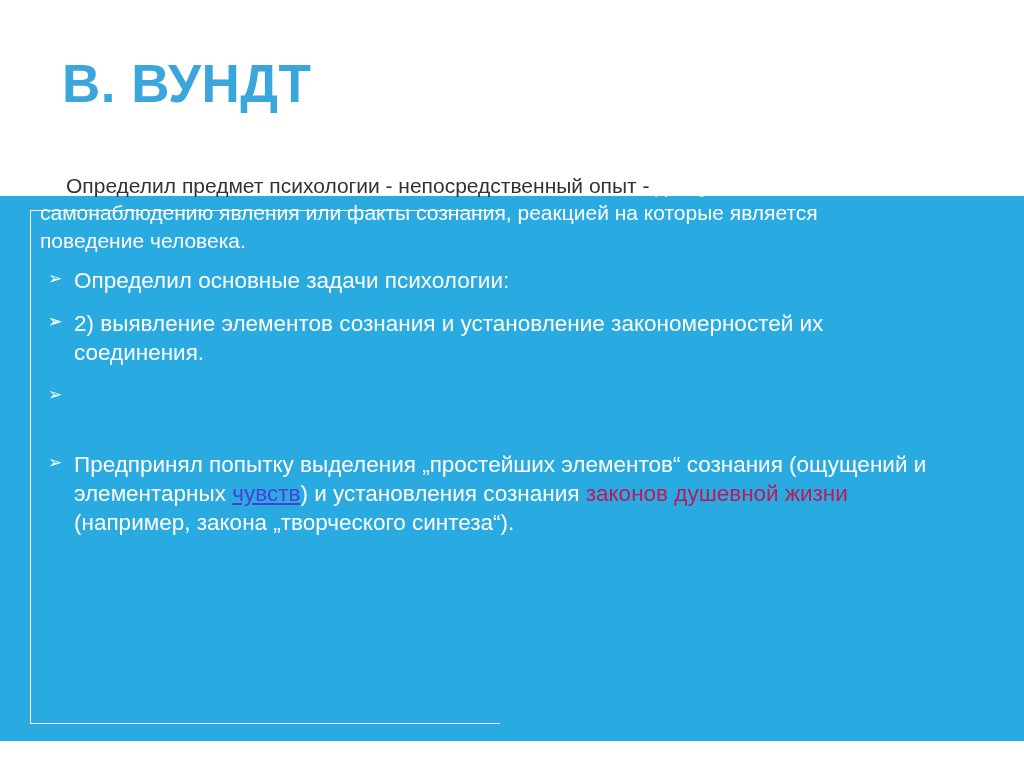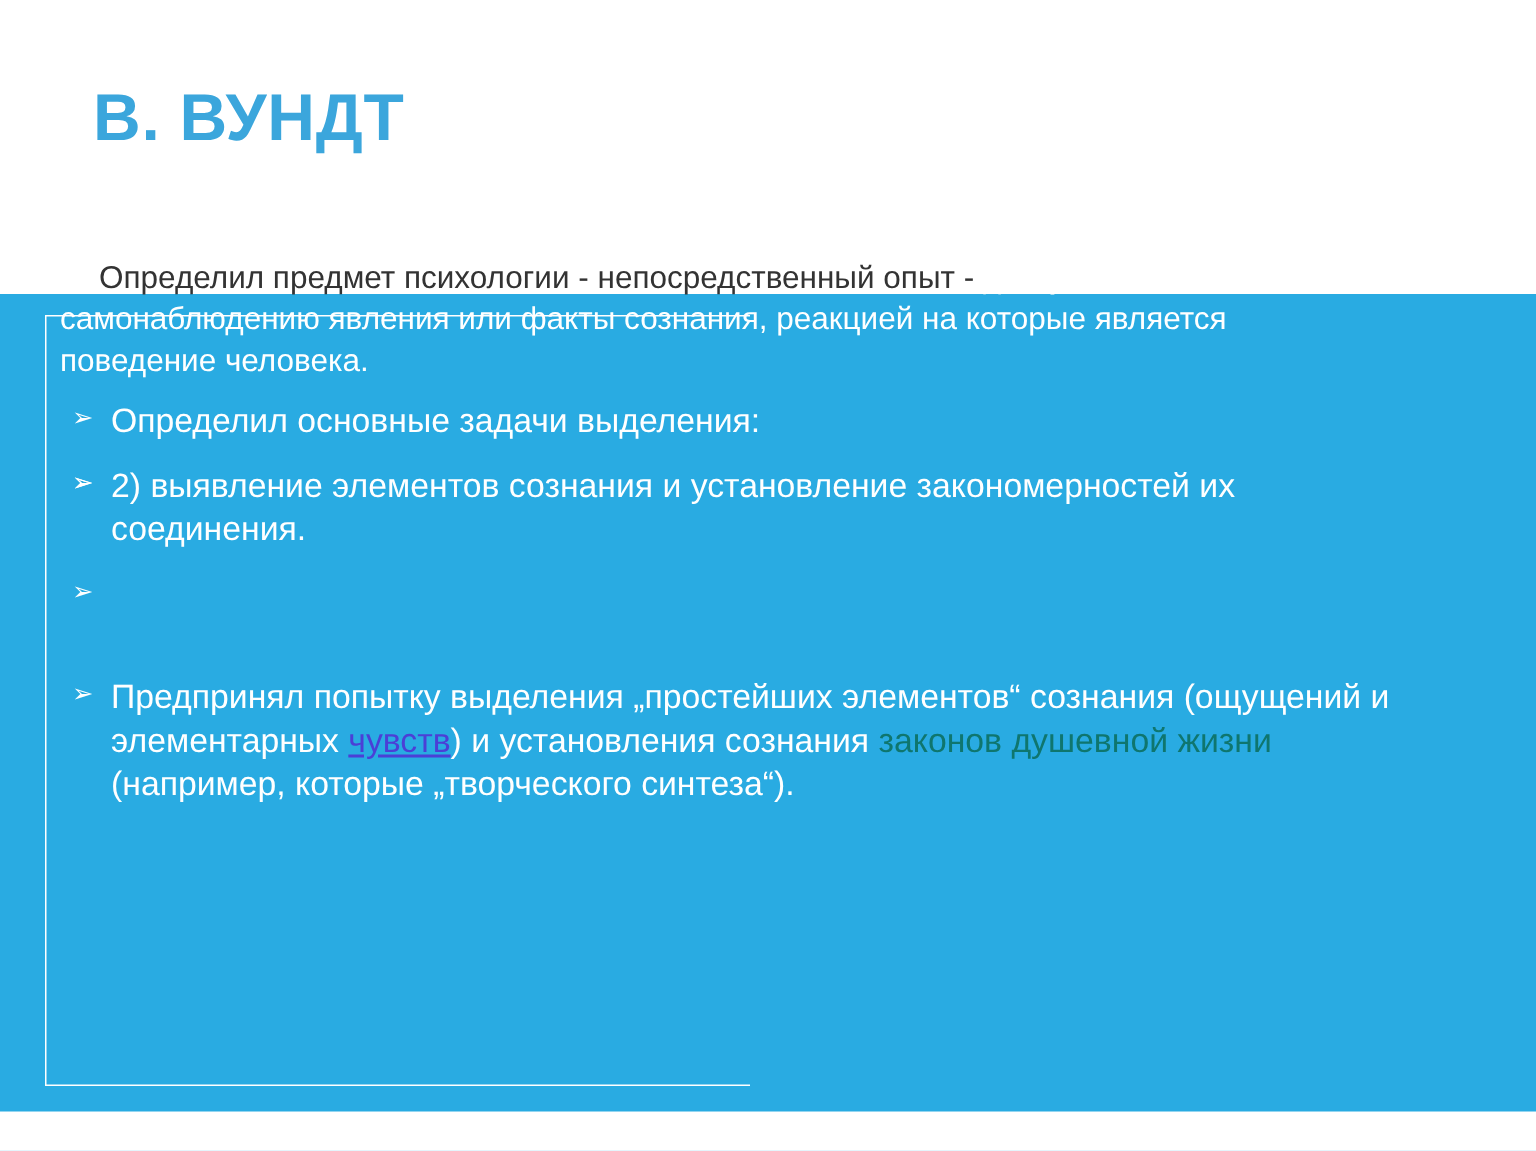--- a/index.html
+++ b/index.html
@@ -39,21 +39,21 @@
     border: 1px solid #ffffff;
     border-right: none;
     box-sizing: border-box;
     pointer-events: none;
   }
   
   .title {
     position: absolute;
     left: 62px;
     top: 55px;
-    font-size: 44px;
+    font-size: 53px;
     font-weight: bold;
     color: #3BA6DC;
     letter-spacing: 0.5px;
     line-height: 1.1;
     white-space: nowrap;
   }
 
   
   .content {
     position: absolute;
@@ -106,21 +106,21 @@
   li.orange-text .tail {
     color: #ffffff;
   }
   .spacer {
     height: 54px;
   }
   .link-underline {
     color: #4b3fd6;
   }
   .pink {
-    color: #0f766e;
+    color: #be185d;
   }
 </style>
 </head>
 <body>
 
 <div class="slide">
 
   <div class="blue-panel"></div>
   <div class="panel-border"></div>
 
@@ -130,38 +130,38 @@
 
     <p class="para first">
       <span> Определил предмет психологии - непосредственный опыт -</span>
       <span class="tail">доступные самонаблюдению явления или факты сознания, реакцией на которые является поведение человека.</span>
     </p>
 
     <ul class="bullets">
 
       <li class="orange-text">
         <span class="marker">➢</span>
-        <span>Определил основные задачи выделения</span><span class="tail">:</span>
+        <span>Определил основные задачи психологии</span><span class="tail">:</span>
       </li>
 
       <li>
         <span class="marker">➢</span>
       </li>
 
       <li>
         <span class="marker">➢</span>
         <span>2) выявление элементов сознания и установление закономерностей их соединения.</span>
       </li>
 
       <li>
         <span class="marker">➢</span>
       </li>
 
       <li class="spacer"></li>
 
       <li>
         <span class="marker">➢</span>
-        <span>Предпринял попытку выделения „простейших элементов“ сознания (ощущений и элементарных </span><a class="link-underline" href="#">чувств</a><span>) и установления сознания </span><span class="pink">законов душевной жизни</span><span> (например, которые „творческого синтеза“).</span>
+        <span>Предпринял попытку выделения „простейших элементов“ сознания (ощущений и элементарных </span><a class="link-underline" href="#">чувств</a><span>) и установления сознания </span><span class="pink">законов душевной жизни</span><span> (например, закона „творческого синтеза“).</span>
       </li>
 
     </ul>
   </div>
 </div>
 
 </body></html>

